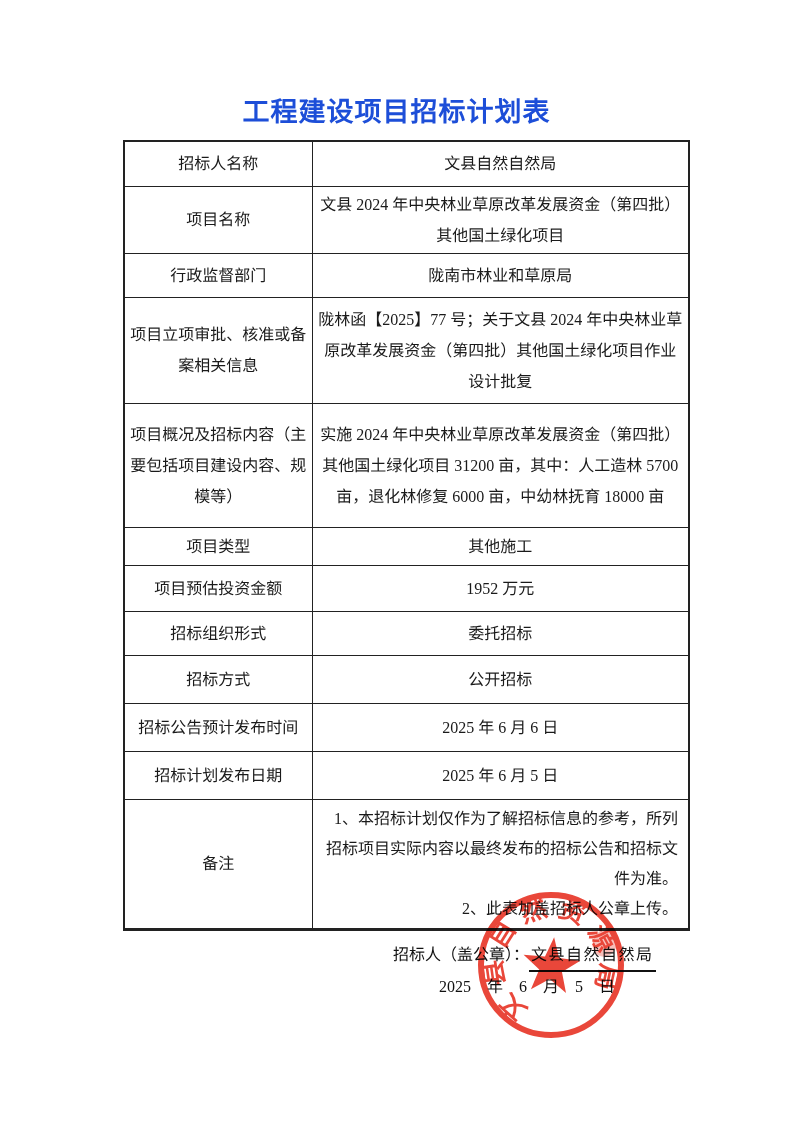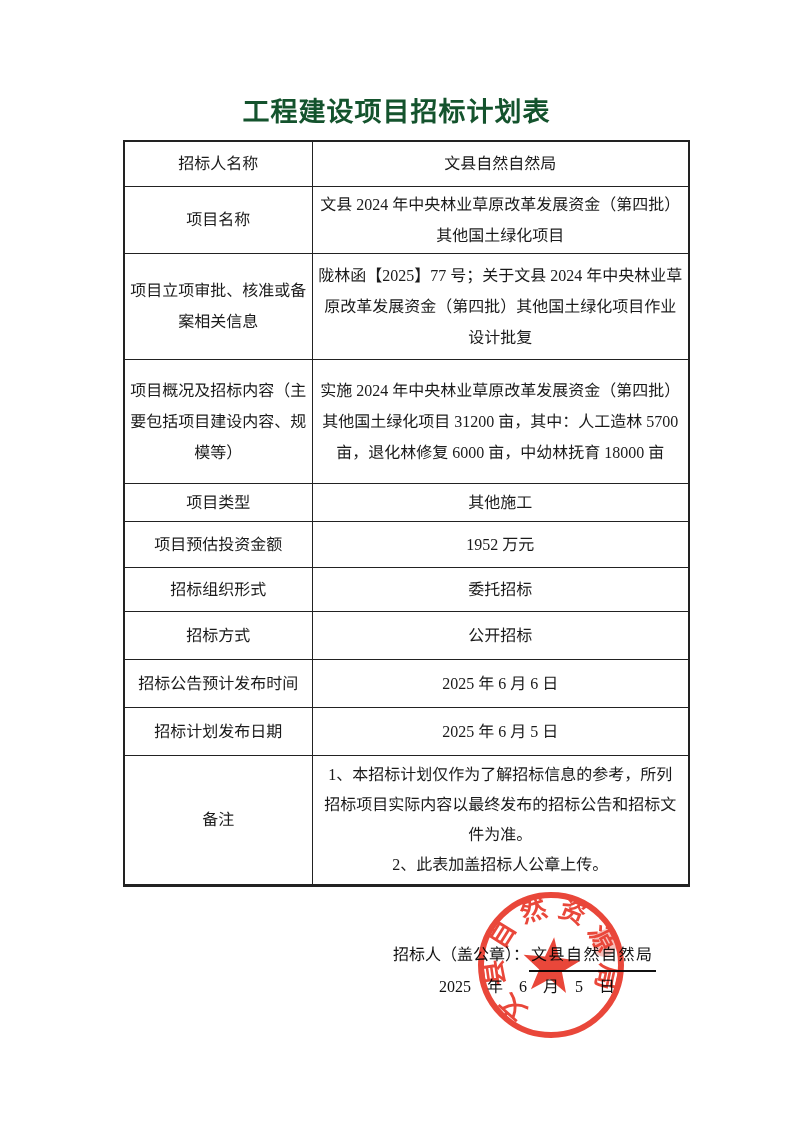--- a/index.html
+++ b/index.html
@@ -15,21 +15,21 @@
   .doc-title {
     position: absolute;
     top: 90px;
     left: 0;
     width: 100%;
     text-align: center;
     font-family: "Liberation Sans", "DejaVu Sans", sans-serif;
     font-weight: 700;
     font-size: 27px;
     letter-spacing: 1px;
-    color: #14532d;
+    color: #1d4ed8;
   }
   .plan-table {
     position: absolute;
     left: 123px;
     top: 140px;
     width: 565px;
     border-collapse: collapse;
     table-layout: fixed;
     border: 2.5px solid #222;
     border-bottom-width: 3px;
@@ -39,21 +39,21 @@
     vertical-align: middle;
     text-align: center;
     font-size: 16px;
     line-height: 31px;
     padding: 2px 4px;
     overflow: hidden;
   }
   .col-label { width: 188px; }
   .col-value { width: 377px; }
   td.label-cell { padding: 2px 3px; }
-  td.remark-cell { text-align: center; padding: 4px 10px; line-height: 30px; }
+  td.remark-cell { text-align: right; padding: 4px 10px; line-height: 30px; }
   .remark-cell .remark-item { margin: 0; }
   tr.r1  { height: 45px; }
   tr.r2  { height: 63px; }
   tr.r3  { height: 44px; }
   tr.r4  { height: 106px; }
   tr.r5  { height: 124px; }
   tr.r6  { height: 38px; }
   tr.r7  { height: 46px; }
   tr.r8  { height: 44px; }
   tr.r9  { height: 48px; }
@@ -114,20 +114,24 @@
     </colgroup>
     <tbody>
       <tr class="r1">
         <td class="label-cell">招标人名称</td>
         <td>文县自然自然局</td>
       </tr>
       <tr class="r2">
         <td class="label-cell">项目名称</td>
         <td>文县 2024 年中央林业草原改革发展资金（第四批）其他国土绿化项目</td>
       </tr>
+      <tr class="r3">
+        <td class="label-cell">行政监督部门</td>
+        <td>陇南市林业和草原局</td>
+      </tr>
       <tr class="r4">
         <td class="label-cell">项目立项审批、核准或备案相关信息</td>
         <td>陇林函【2025】77 号；关于文县 2024 年中央林业草原改革发展资金（第四批）其他国土绿化项目作业设计批复</td>
       </tr>
       <tr class="r5">
         <td class="label-cell">项目概况及招标内容（主要包括项目建设内容、规模等）</td>
         <td>实施 2024 年中央林业草原改革发展资金（第四批）其他国土绿化项目 31200 亩，其中：人工造林 5700 亩，退化林修复 6000 亩，中幼林抚育 18000 亩</td>
       </tr>
       <tr class="r6">
         <td class="label-cell">项目类型</td>

